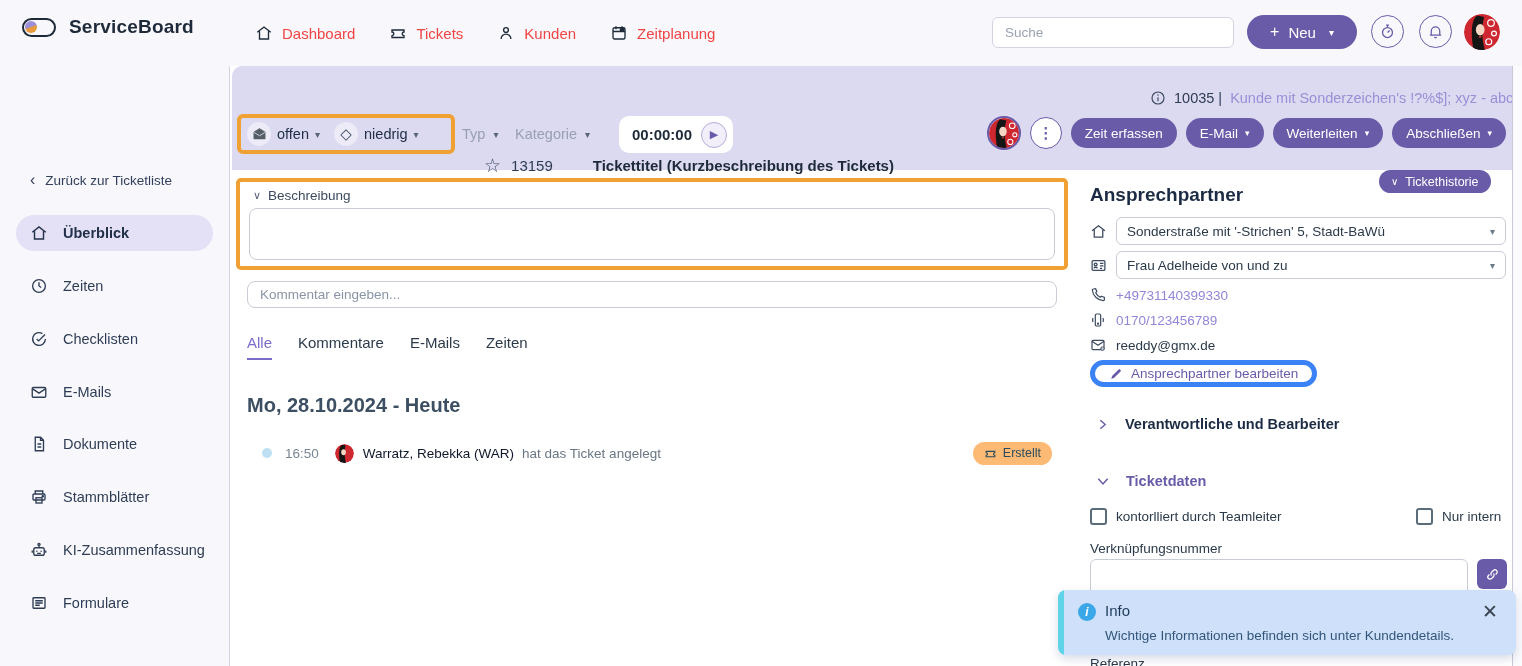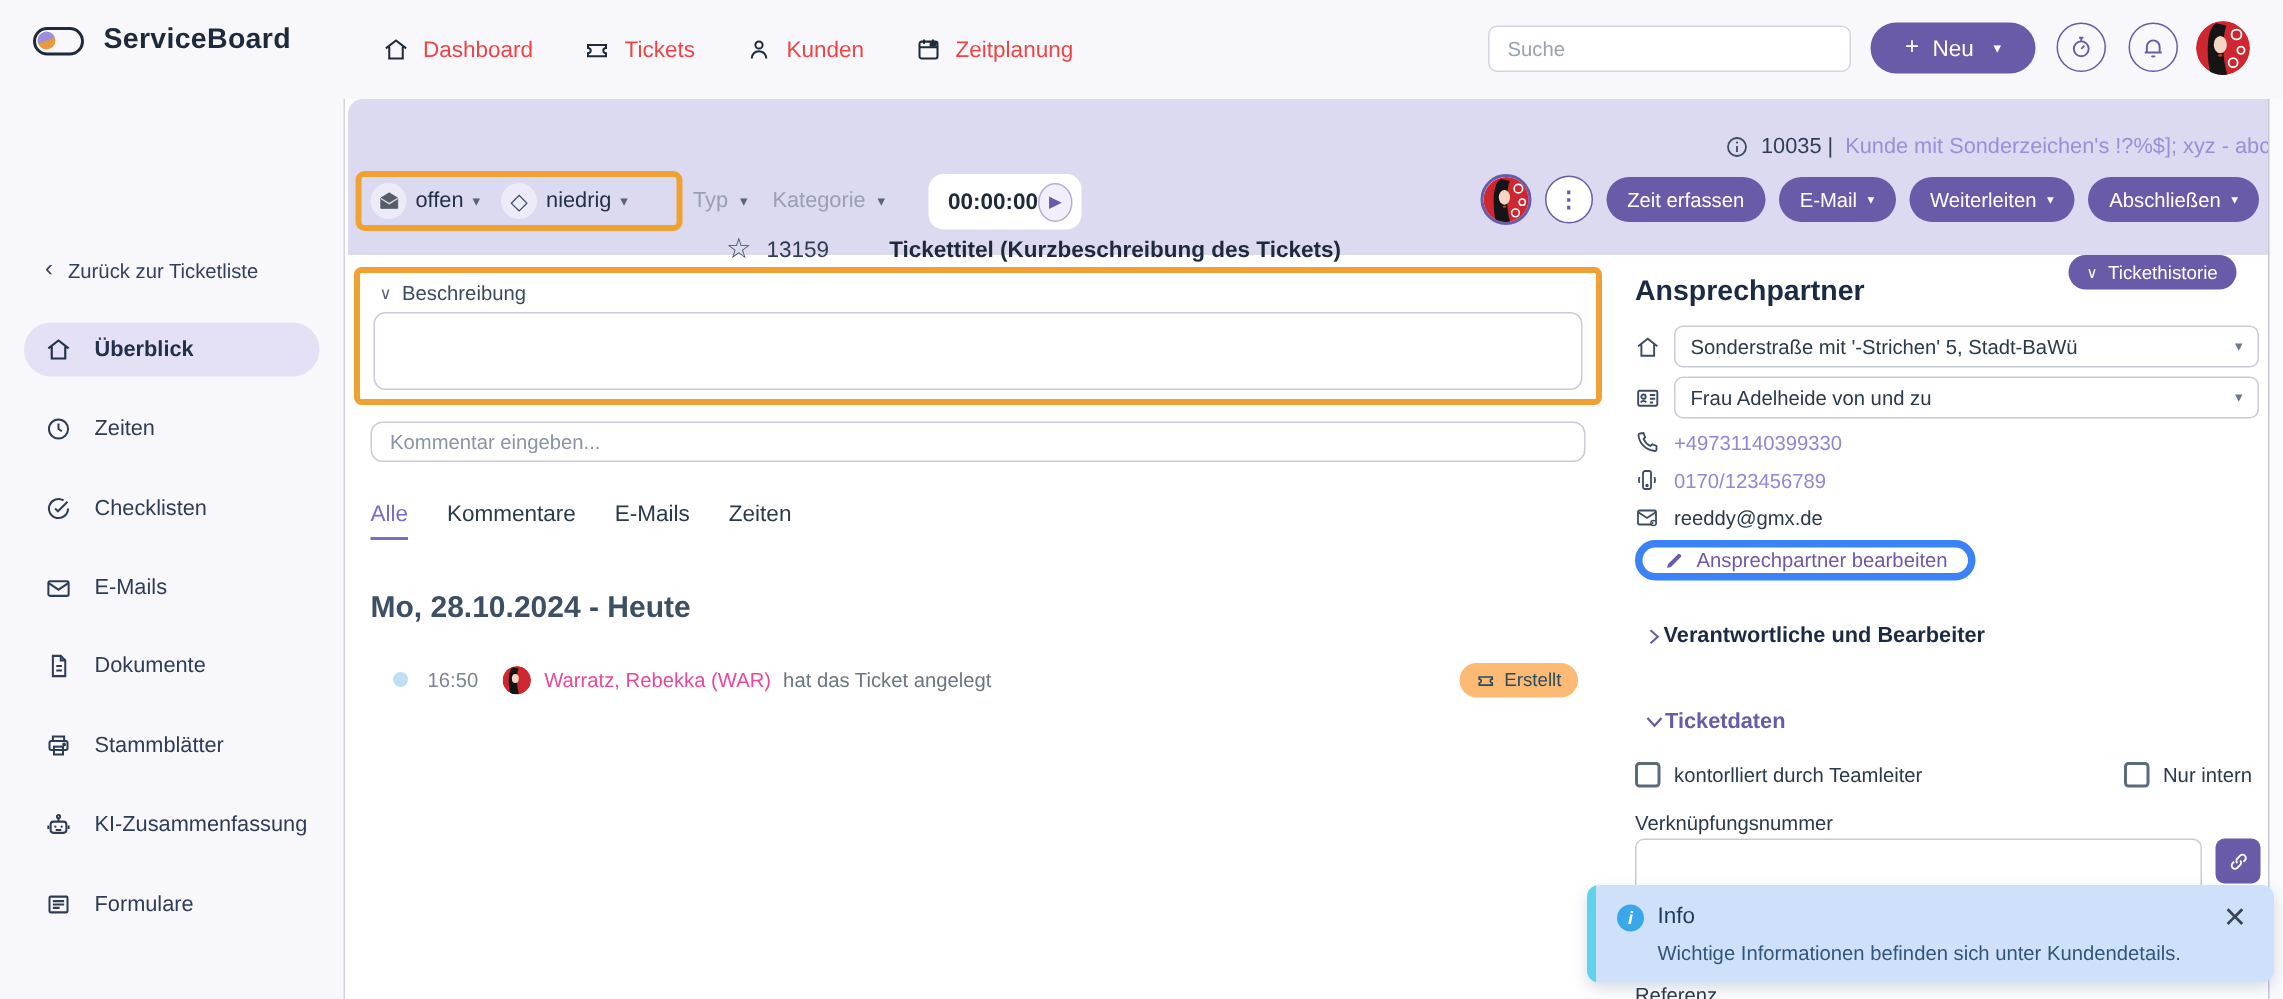--- a/index.html
+++ b/index.html
@@ -44,21 +44,21 @@
   .ticket-title { font-size:15px; font-weight:700; color:#1e2a3a; margin-left:40px; }
   .cust-row { position:absolute; left:1150px; top:90px; display:flex; align-items:center; gap:8px; white-space:nowrap; }
   .cust-id { font-size:14.5px; color:#2e3d55; }
   .cust-link { font-size:14.5px; color:#9a8fd8; cursor:pointer; }
   .orange-box { position:absolute; left:237px; top:114px; width:218px; height:40px; border:4px solid #f0a133; border-radius:6px;
       display:flex; align-items:center; gap:6px; padding:0 6px; }
   .chip-icon { width:24px; height:24px; border-radius:50%; background:rgba(255,255,255,.45); display:flex; align-items:center; justify-content:center; }
   .dd-label { font-size:14.5px; color:#22304a; cursor:pointer; }
   .dd-caret { font-size:10px; color:#5a6478; cursor:pointer; }
   .dd-ghost { position:absolute; top:126px; display:flex; align-items:center; gap:8px; color:#98a0b3; font-size:14.5px; cursor:pointer; }
-  .timer-box { position:absolute; left:619px; top:116px; width:102px; height:37px; background:#fff; border-radius:10px;
+  .timer-box { position:absolute; left:619px; top:116px; width:114px; height:37px; background:#fff; border-radius:10px;
       display:flex; align-items:center; justify-content:space-between; padding:0 6px 0 13px; }
   .timer-text { font-size:15px; font-weight:700; color:#1e2a3a; }
   .play-btn { width:26px; height:26px; border-radius:50%; border:1.5px solid #b5aadd; background:#f2effb; color:#6a5ba9;
       display:flex; align-items:center; justify-content:center; font-size:11px; cursor:pointer; }
   .band-actions { position:absolute; right:16px; top:116px; display:flex; align-items:center; gap:9px; }
   .avatar-band { width:34px; height:34px; border:2px solid #6a5ba9; cursor:pointer; }
   .dots-btn { width:32px; height:32px; border-radius:50%; border:1.5px solid #6a5ba9; background:#fff; color:#6a5ba9;
       font-size:15px; font-weight:700; display:flex; align-items:center; justify-content:center; cursor:pointer; }
   .pill-btn { height:30px; background:#6a5ba9; color:#fff; border-radius:15px; display:flex; align-items:center;
       padding:0 14px; font-size:13.5px; gap:7px; cursor:pointer; white-space:nowrap; }
@@ -74,41 +74,41 @@
       font-family:"Liberation Sans",sans-serif; font-size:13.5px; padding:0 12px; color:#22304a; outline:none; }
   .comment-input::placeholder { color:#8a94a6; }
   .tabs { position:absolute; left:247px; top:334px; display:flex; gap:26px; }
   .tab { font-size:15px; color:#2b3a4a; padding-bottom:7px; cursor:pointer; }
   .tab.active { color:#7a6cc8; border-bottom:2.5px solid #7a6cc8; }
   .date-header { position:absolute; left:247px; top:394px; font-size:20px; font-weight:700; color:#3d4f63; }
   .tl-row { position:absolute; left:262px; top:441px; width:790px; height:24px; display:flex; align-items:center; }
   .tl-dot { width:10px; height:10px; border-radius:50%; background:#bfe0f2; margin-right:13px; }
   .tl-time { font-size:13.5px; color:#7a8694; margin-right:16px; }
   .tl-avatar { width:19px; height:19px; margin-right:9px; }
-  .tl-user { font-size:13.5px; color:#ec4899; margin-right:8px; cursor:pointer; }
+  .tl-user { font-size:13.5px; color:#0f172a; margin-right:8px; cursor:pointer; }
   .tl-action { font-size:13.5px; color:#6a7684; }
   .tl-badge { margin-left:auto; background:#fdba74; color:#2a4a5e; border-radius:12px; height:23px; display:flex;
       align-items:center; gap:6px; padding:0 11px; font-size:12.5px; }
 
   
   .hist-btn { position:absolute; left:1379px; top:170px; height:23px; background:#6a5ba9; border-radius:12px; color:#fff;
       display:flex; align-items:center; gap:7px; padding:0 12px; font-size:12.5px; cursor:pointer; }
   .hist-btn .chev { font-size:10px; }
   .panel-heading { position:absolute; left:1090px; top:184px; font-size:19px; font-weight:700; color:#1c2b44; }
   .sel-row { position:absolute; left:1090px; display:flex; align-items:center; gap:9px; }
   .sel-icon { color:#3c4a62; display:flex; }
   .sel-box { width:390px; height:28px; border:1px solid #c9ccd4; border-radius:6px; background:#fff; display:flex;
       align-items:center; padding:0 10px; font-size:13.5px; color:#2b3a4a; cursor:pointer; }
   .sel-box .caret { margin-left:auto; font-size:10px; color:#6a7a8a; }
   .contact-row { position:absolute; left:1090px; display:flex; align-items:center; gap:10px; font-size:13.5px; }
   .contact-row .link { color:#9286d6; cursor:pointer; }
   .contact-row .plain { color:#2b3a4a; }
   .edit-btn { position:absolute; left:1090px; top:360px; height:27px; border:5px solid #3b82f6; border-radius:14px;
       display:flex; align-items:center; gap:8px; padding:0 14px; color:#6a5ba9; font-size:13.5px; background:#fff; cursor:pointer; }
-  .section-row { position:absolute; left:1096px; display:flex; align-items:center; cursor:pointer; }
+  .section-row { position:absolute; left:1096px; display:flex; align-items:center; gap:16px; cursor:pointer; }
   .section-row .chev { color:#6a5ba9; font-size:14px; font-weight:700; }
   .section-row .lbl { font-size:14.5px; font-weight:700; color:#1c2b44; }
   .section-row .lbl.purple { color:#6a5ba9; }
   .checkbox { width:17px; height:17px; border:2px solid #5a6b7a; border-radius:3px; background:#fff; cursor:pointer; flex:none; }
   .cb-row { position:absolute; display:flex; align-items:center; gap:9px; font-size:13.5px; color:#2b3a4a; }
   .field-label { position:absolute; left:1090px; top:541px; font-size:13.5px; color:#2b3a4a; }
   .link-input { position:absolute; left:1090px; top:559px; width:378px; height:46px; border:1px solid #c9ccd4; border-radius:6px;
       font-family:"Liberation Sans",sans-serif; font-size:13.5px; padding:0 10px; outline:none; }
   .link-btn { position:absolute; left:1477px; top:559px; width:30px; height:30px; background:#6a5ba9; border-radius:6px;
       color:#fff; display:flex; align-items:center; justify-content:center; cursor:pointer; }

